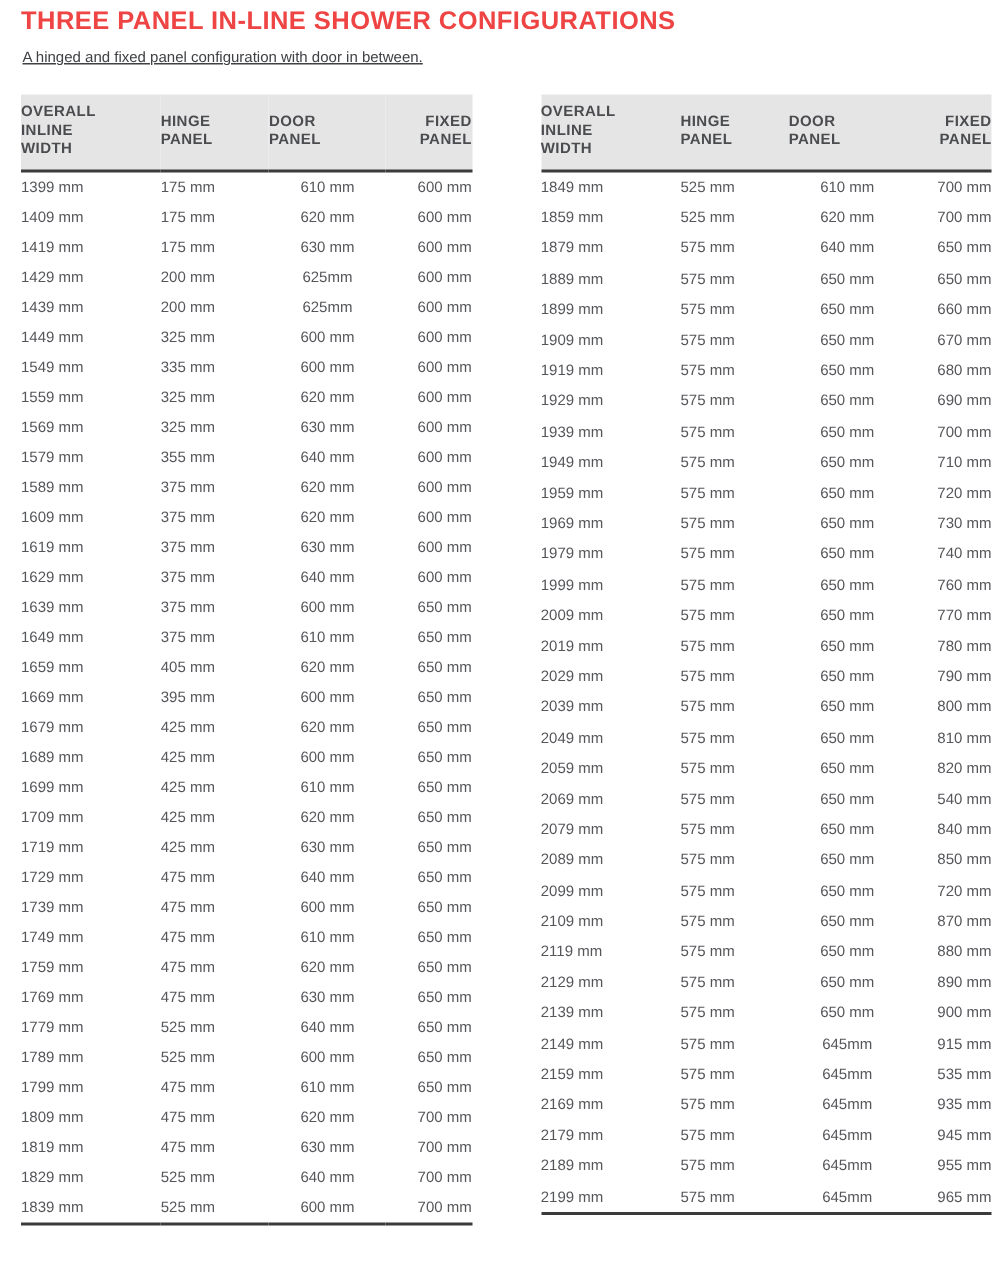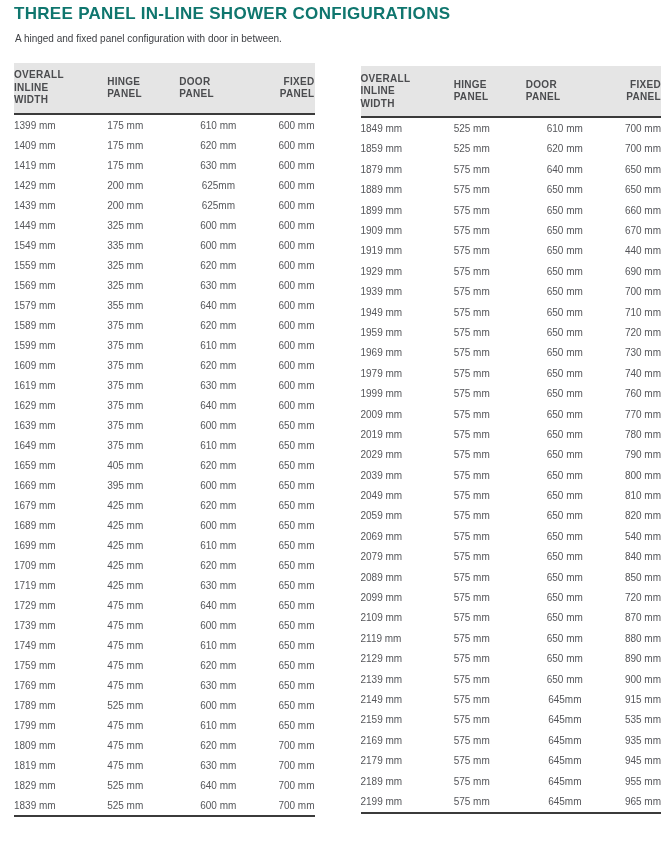--- a/index.html
+++ b/index.html
@@ -11,37 +11,38 @@
     color: #55565a;
     overflow: hidden;
   }
   .page {
     box-sizing: border-box;
     width: 671px;
     height: 853px;
     padding: 2px 10px 0 14px;
   }
   .title {
-    color: #0f766e;
+    color: #ef4444;
     font-size: 17px;
     font-weight: bold;
     letter-spacing: 0.3px;
     margin: 2px 0 0 0;
     white-space: nowrap;
   }
   .subtitle {
     font-size: 10px;
     color: #3f4145;
     margin: 9px 0 0 1px;
+    text-decoration: underline;
   }
   .tables {
     display: flex;
     gap: 46px;
     margin-top: 19px;
-    align-items: center;
+    align-items: flex-start;
   }
   table.cfg {
     border-collapse: collapse;
     table-layout: fixed;
     flex: 1;
     border-bottom: 2px solid #3b3b3b;
   }
   table.cfg thead tr {
     background: #e5e5e5;
     border-bottom: 2px solid #3b3b3b;
@@ -156,26 +157,20 @@
             <td class="c2">640 mm</td>
             <td class="c3">600 mm</td>
           </tr>
           <tr>
             <td class="c0">1589 mm</td>
             <td class="c1">375 mm</td>
             <td class="c2">620 mm</td>
             <td class="c3">600 mm</td>
           </tr>
           <tr>
-            <td class="c0">1599 mm</td>
-            <td class="c1">375 mm</td>
-            <td class="c2">610 mm</td>
-            <td class="c3">600 mm</td>
-          </tr>
-          <tr>
             <td class="c0">1609 mm</td>
             <td class="c1">375 mm</td>
             <td class="c2">620 mm</td>
             <td class="c3">600 mm</td>
           </tr>
           <tr>
             <td class="c0">1619 mm</td>
             <td class="c1">375 mm</td>
             <td class="c2">630 mm</td>
             <td class="c3">600 mm</td>
@@ -261,20 +256,26 @@
           <tr>
             <td class="c0">1759 mm</td>
             <td class="c1">475 mm</td>
             <td class="c2">620 mm</td>
             <td class="c3">650 mm</td>
           </tr>
           <tr>
             <td class="c0">1769 mm</td>
             <td class="c1">475 mm</td>
             <td class="c2">630 mm</td>
+            <td class="c3">650 mm</td>
+          </tr>
+          <tr>
+            <td class="c0">1779 mm</td>
+            <td class="c1">525 mm</td>
+            <td class="c2">640 mm</td>
             <td class="c3">650 mm</td>
           </tr>
           <tr>
             <td class="c0">1789 mm</td>
             <td class="c1">525 mm</td>
             <td class="c2">600 mm</td>
             <td class="c3">650 mm</td>
           </tr>
           <tr>
             <td class="c0">1799 mm</td>
@@ -356,21 +357,21 @@
           <tr>
             <td class="c0">1909 mm</td>
             <td class="c1">575 mm</td>
             <td class="c2">650 mm</td>
             <td class="c3">670 mm</td>
           </tr>
           <tr>
             <td class="c0">1919 mm</td>
             <td class="c1">575 mm</td>
             <td class="c2">650 mm</td>
-            <td class="c3">440 mm</td>
+            <td class="c3">680 mm</td>
           </tr>
           <tr>
             <td class="c0">1929 mm</td>
             <td class="c1">575 mm</td>
             <td class="c2">650 mm</td>
             <td class="c3">690 mm</td>
           </tr>
           <tr>
             <td class="c0">1939 mm</td>
             <td class="c1">575 mm</td>

